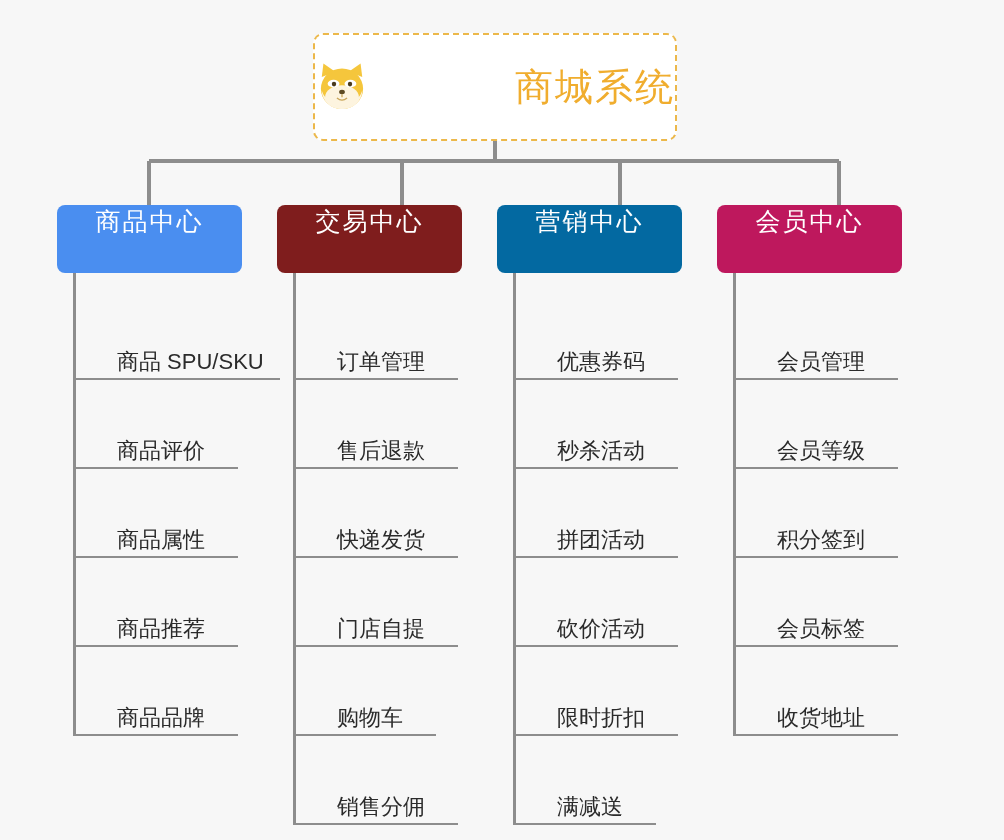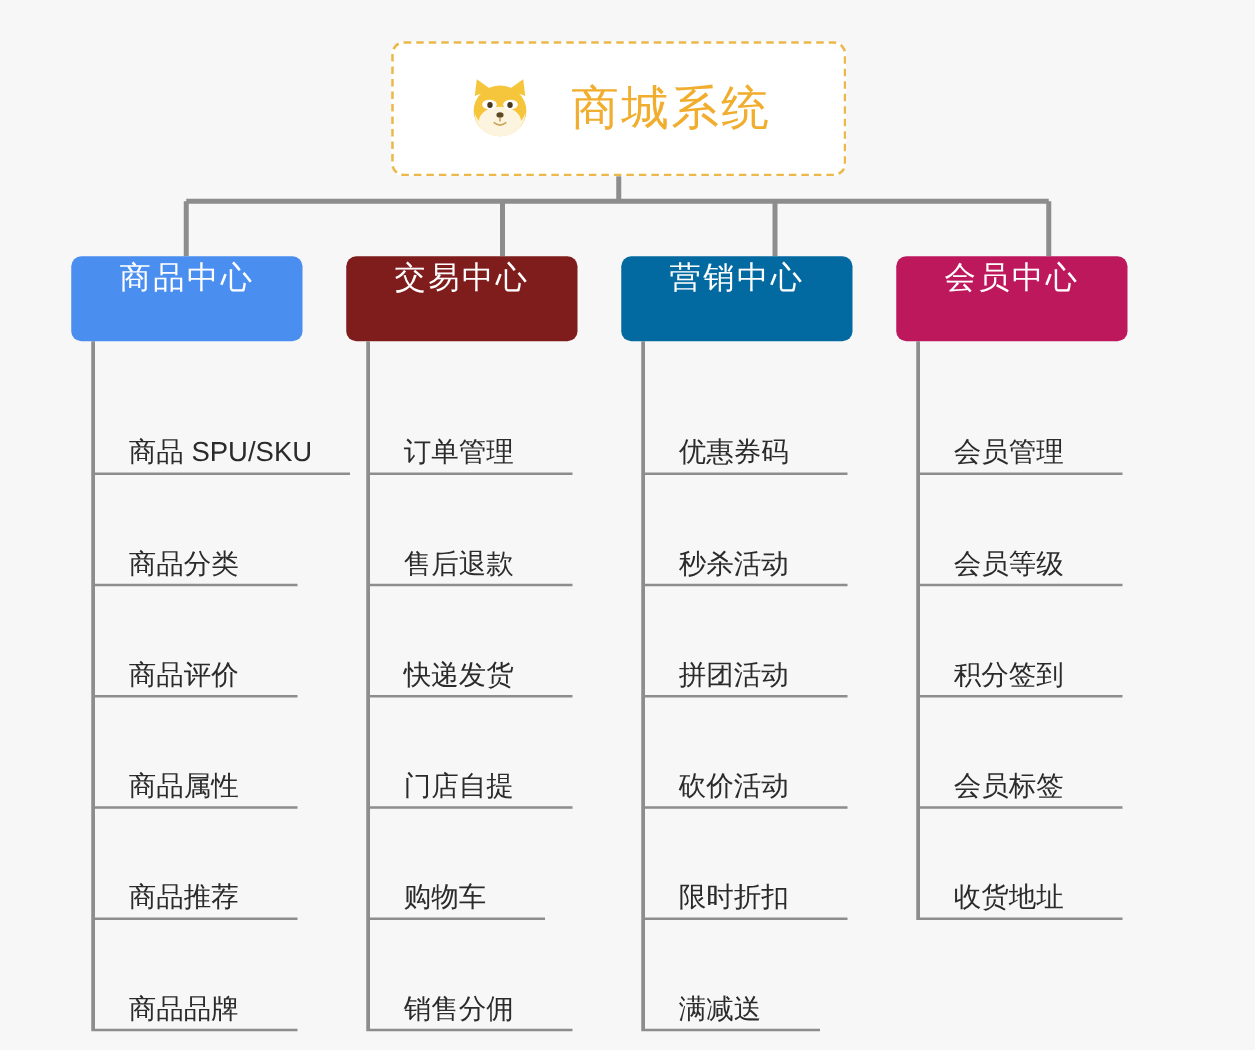--- a/index.html
+++ b/index.html
@@ -15,21 +15,21 @@
 
   
   .root-node{
     position:absolute;
     left:313px;top:33px;
     width:364px;height:108px;
     background:#ffffff;
     border:2px dashed #ecb84a;
     border-radius:10px;
     box-sizing:border-box;
-    display:flex;align-items:center;justify-content:center;
+    display:flex;align-items:center;justify-content:space-between;
     gap:30px;
   }
   .root-icon{
     width:54px;height:54px;
     flex:0 0 54px;
     display:block;
   }
   .root-title{
     font-size:38px;
     color:#f0ad2e;
@@ -85,21 +85,21 @@
     border-left:3px solid #8d8d8d;
     width:204px;
     box-sizing:border-box;
   }
   .leaf-item{
     position:relative;
     height:89px;
     box-sizing:border-box;
     display:flex;
     align-items:flex-end;
-    padding-left:27px;
+    padding-left:41px;
     padding-bottom:6px;
   }
   .leaf-item .leaf-underline{
     position:absolute;
     left:0;
     bottom:0;
     height:2px;
     background:#8d8d8d;
   }
   .leaf-label{
@@ -163,24 +163,20 @@
     <div class="column col-0">
       <div class="cat-header">
         <span>商品中心</span>
       </div>
       <div class="leaf-list">
         <div class="leaf-item uw-wide">
           <span class="leaf-label">商品 SPU/SKU</span>
           <span class="leaf-underline"></span>
         </div>
         <div class="leaf-item uw-med">
-          <span class="leaf-label">商品分类</span>
-          <span class="leaf-underline"></span>
-        </div>
-        <div class="leaf-item uw-med">
           <span class="leaf-label">商品评价</span>
           <span class="leaf-underline"></span>
         </div>
         <div class="leaf-item uw-med">
           <span class="leaf-label">商品属性</span>
           <span class="leaf-underline"></span>
         </div>
         <div class="leaf-item uw-med">
           <span class="leaf-label">商品推荐</span>
           <span class="leaf-underline"></span>

